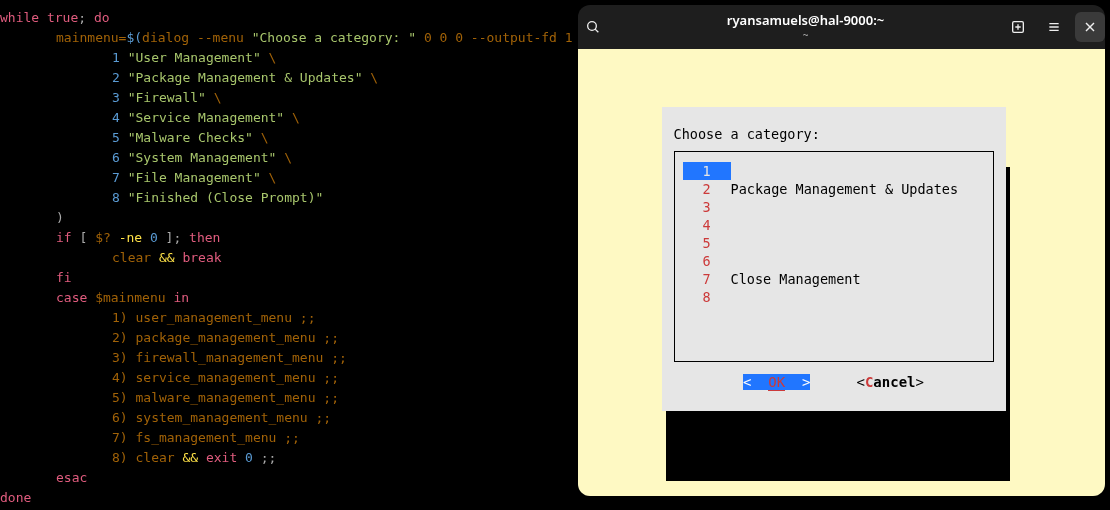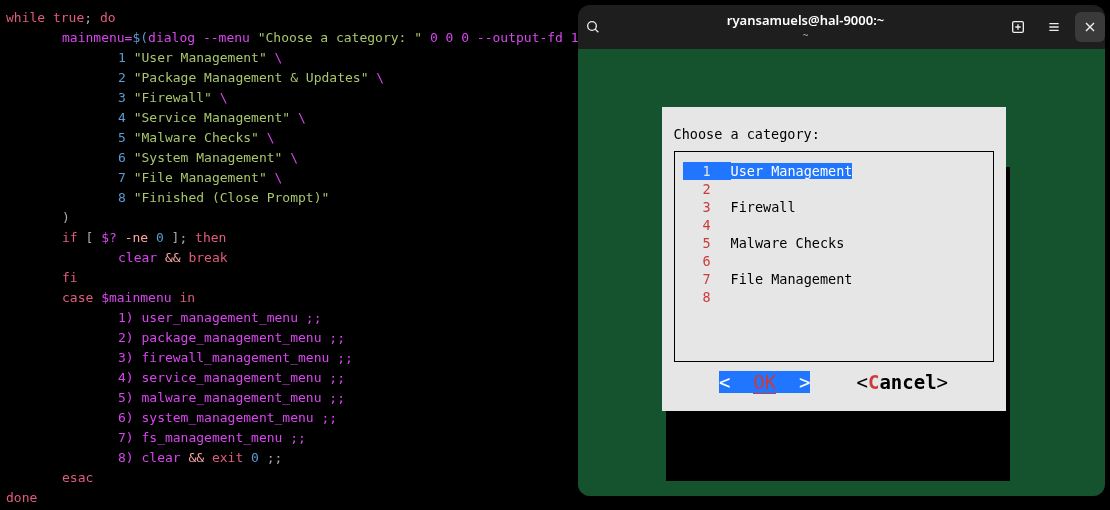--- a/index.html
+++ b/index.html
@@ -11,32 +11,32 @@
     font-size: 13px;
     line-height: 20px;
     overflow: hidden;
     display: flex;
   }
   
   .code-panel {
     flex: 1;
     background: #000;
     color: #ccc;
-    padding: 8px 0 8px 6px;
+    padding: 8px 0 8px 0;
     white-space: pre;
     overflow: hidden;
   }
   .code-panel span { white-space: pre; }
   .kw   { color: #e05c7e; }  
   .bool { color: #e05c7e; }  
   .num  { color: #5a9bd4; }  
   .str  { color: #a8c66c; }  
   .punc { color: #aaa; }     
-  .op   { color: #fca5a5; }  
-  .var  { color: #d946ef; }
+  .op   { color: #fde047; }  
+  .var  { color: #a16207; }
   .dollar { color: #5a9bd4; }
   .indent0 { padding-left: 0; }
   .indent1 { padding-left: 56px; }
   .indent2 { padding-left: 112px; }
 
   
   .terminal-window {
     width: 527px;
     background: #1e1e1e;
     border-radius: 12px;
@@ -65,21 +65,21 @@
     display: flex; align-items: center; justify-content: center;
     border-radius: 6px;
     color: #eee;
     cursor: pointer;
   }
   .icon-btn.close { background: #3a3a3a; }
   .icon-btn svg { width: 16px; height: 16px; stroke: currentColor; fill: none; stroke-width: 2; }
 
   .term-body {
     flex: 1;
-    background: #14532d;
+    background: #fef9c3;
     padding: 58px 0 0 0;
     display: flex;
     justify-content: center;
     position: relative;
   }
   .dialog-shadow {
     position: absolute;
     top: 118px;
     left: 88px;
     width: 344px;
@@ -137,21 +137,21 @@
   .menu-item.selected .desc span {
     background: #2176ff;
     color: #fff;
   }
 
   .button-row {
     display: flex;
     justify-content: center;
     gap: 46px;
     margin-top: 12px;
-    font-size: 19px;
+    font-size: 14px;
   }
   .dlg-btn { white-space: pre; }
   .dlg-btn .angle { color: #000; }
   .dlg-btn.ok .angle { background: #2176ff; color: #fff; }
   .dlg-btn.ok .lbl {
     color: #cc3a3a;
     background: #2176ff;
     position: relative;
   }
   .dlg-btn.ok .lbl::after {
@@ -208,42 +208,40 @@
   </div>
 
   <div class="term-body">
     <div class="dialog-shadow"></div>
     <div class="dialog-box">
       <div class="dialog-prompt">Choose a category:</div>
       <div class="menu-frame">
         <ul class="menu-list" id="menu-list">
             <li class="menu-item selected">
               <span class="tag">1</span>
-              <span class="desc"><span>User Management</span></span>
             </li>
             <li class="menu-item">
               <span class="tag">2</span>
+              <span class="desc"><span>Package Management &amp; Updates</span></span>
             </li>
             <li class="menu-item">
               <span class="tag">3</span>
-              <span class="desc"><span>Firewall</span></span>
             </li>
             <li class="menu-item">
               <span class="tag">4</span>
             </li>
             <li class="menu-item">
               <span class="tag">5</span>
-              <span class="desc"><span>Malware Checks</span></span>
             </li>
             <li class="menu-item">
               <span class="tag">6</span>
             </li>
             <li class="menu-item">
               <span class="tag">7</span>
-              <span class="desc"><span>File Management</span></span>
+              <span class="desc"><span>Close Management</span></span>
             </li>
             <li class="menu-item">
               <span class="tag">8</span>
             </li>
           </ul>
       </div>
       <div class="button-row">
         <span class="dlg-btn ok"><span class="angle">&lt;  </span><span class="lbl">OK</span><span class="angle">  &gt;</span></span>
         <span class="dlg-btn cancel"><span class="angle">&lt;</span><span class="first">C</span><span class="rest">ancel</span><span class="angle">&gt;</span></span>
       </div>

